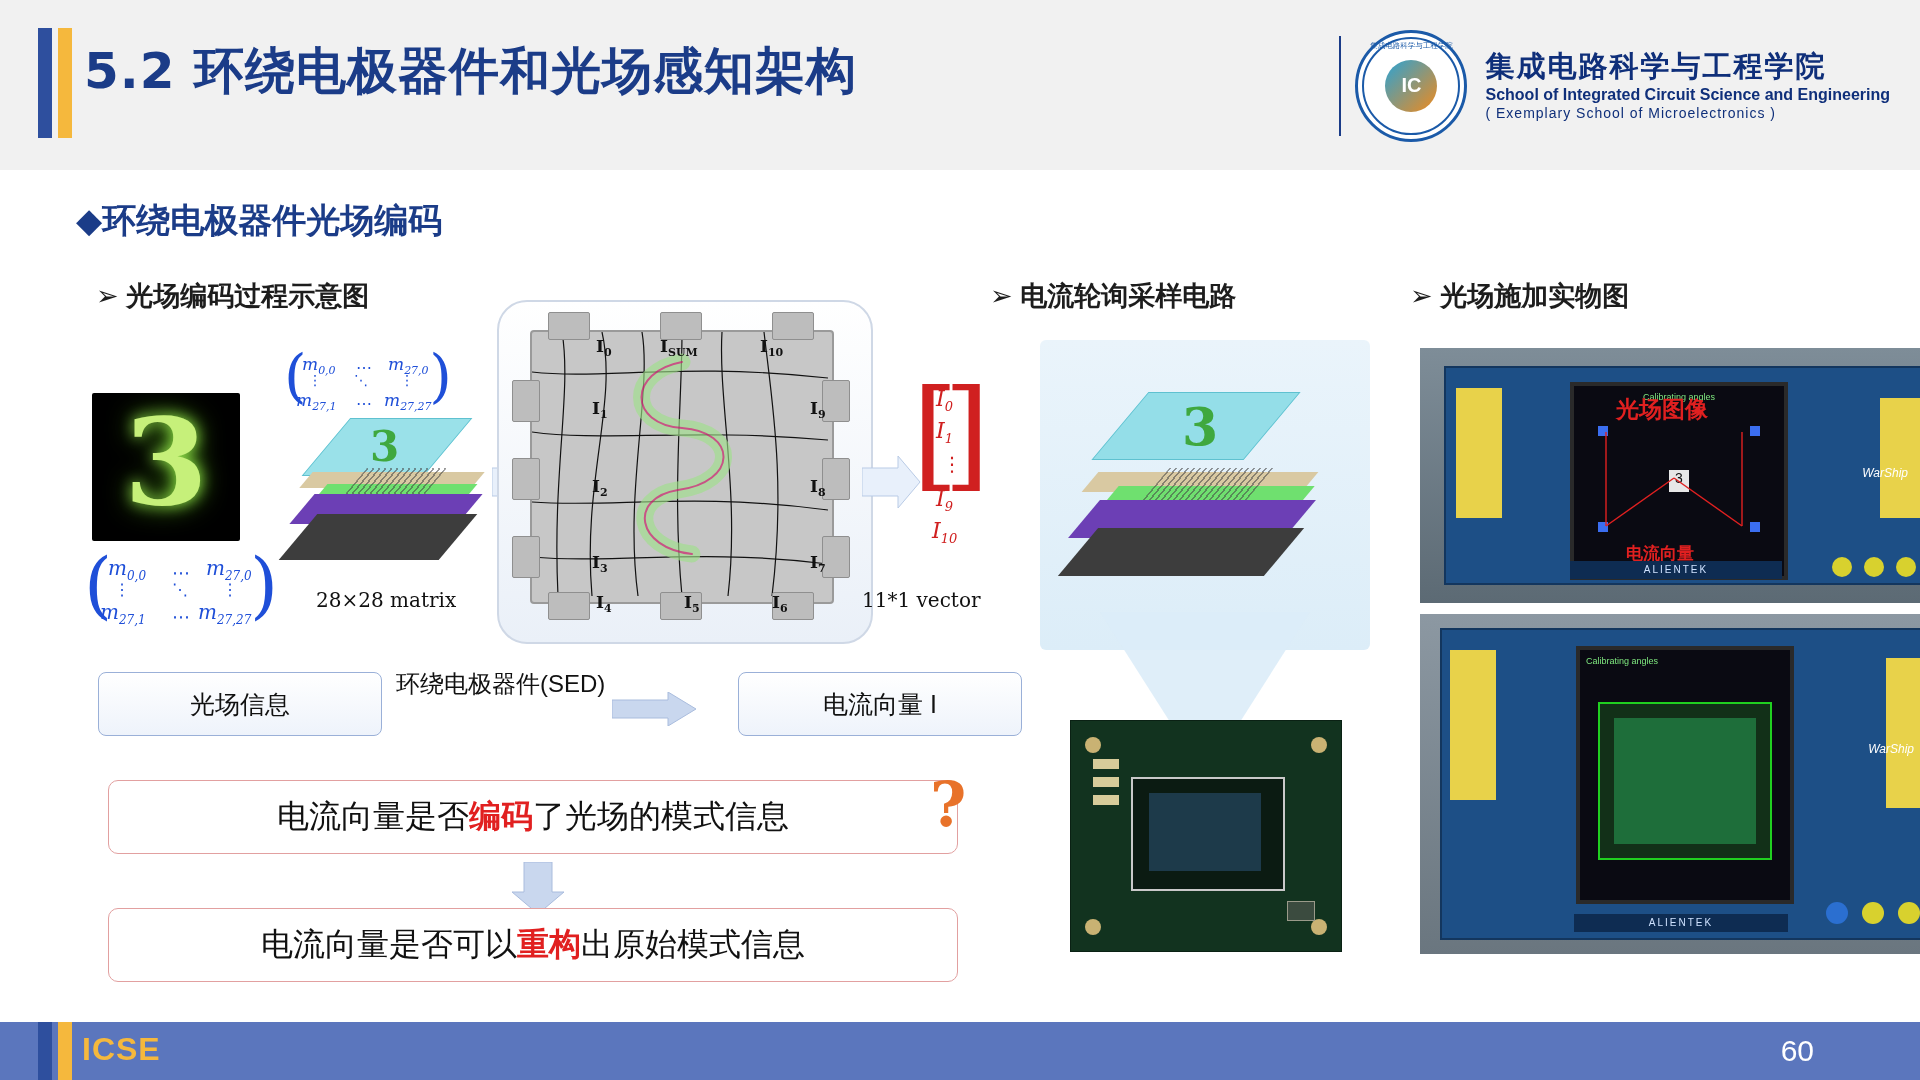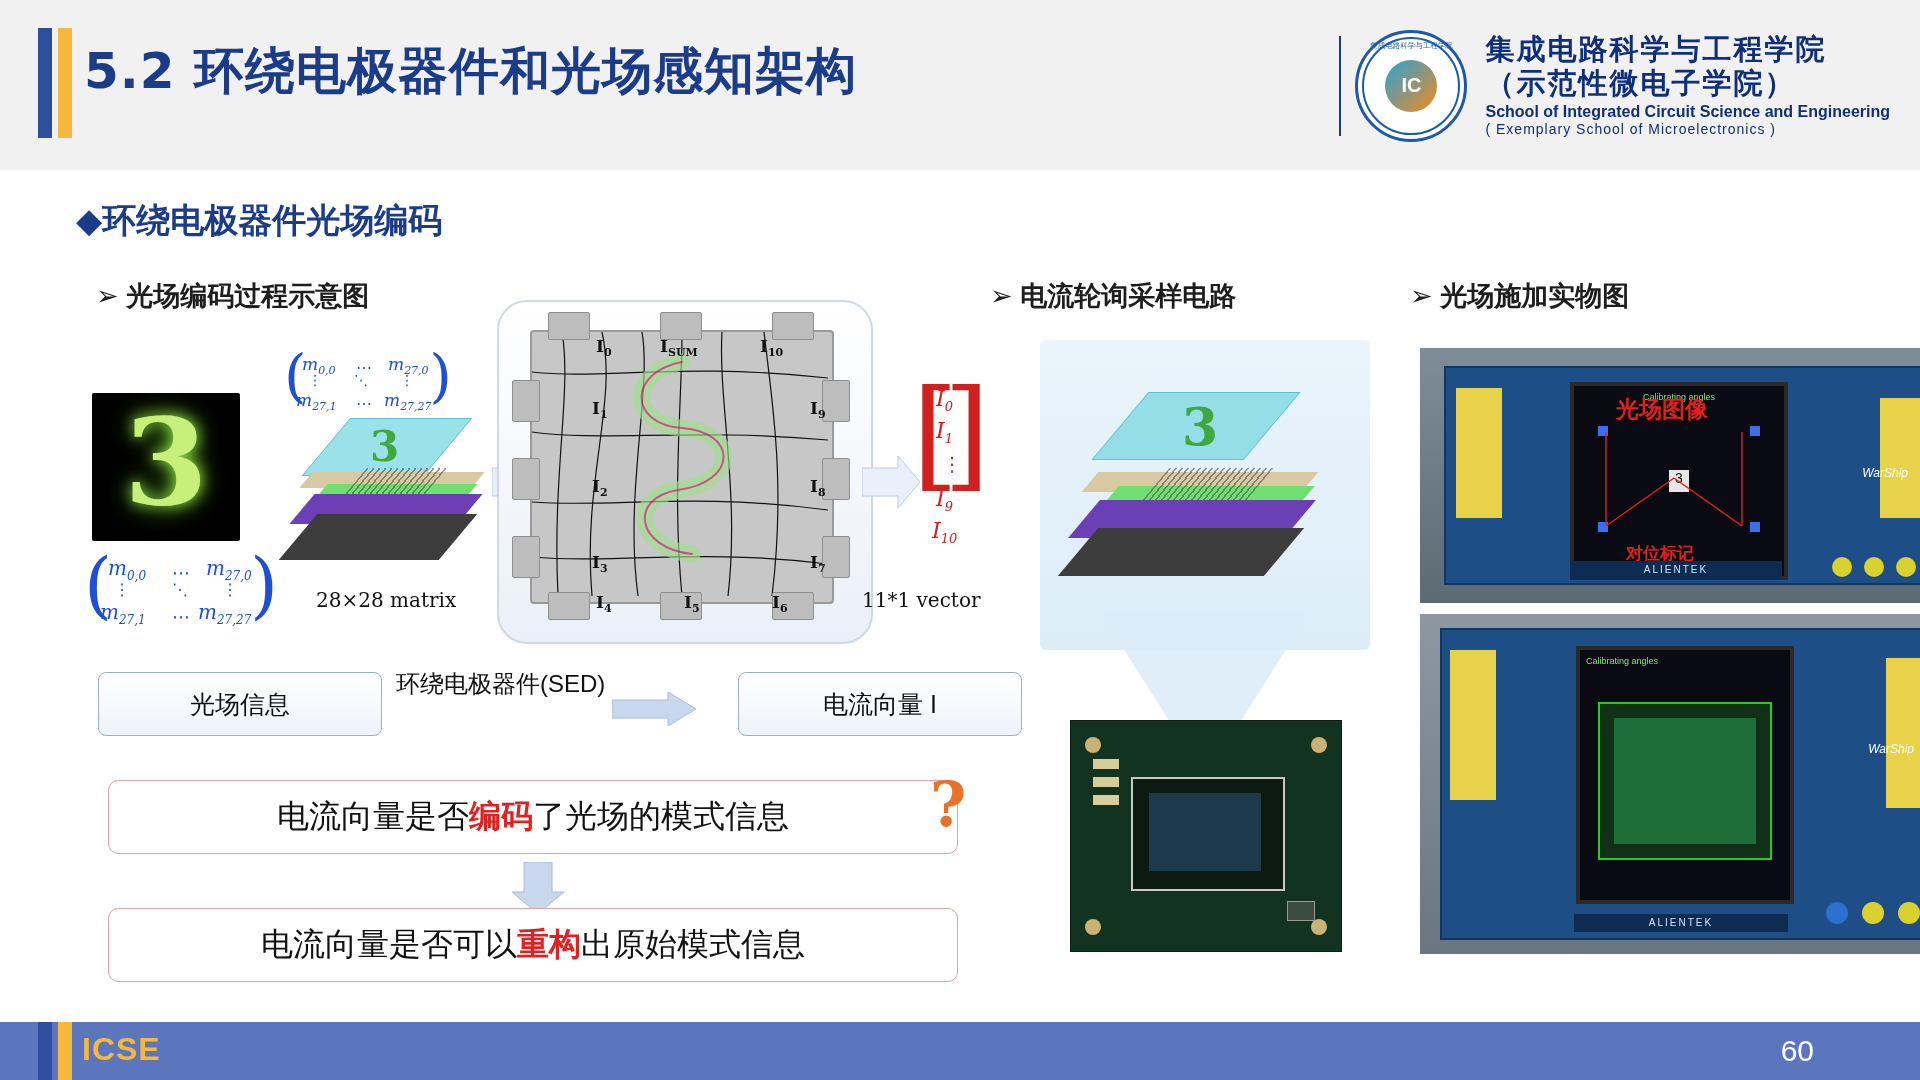--- a/index.html
+++ b/index.html
@@ -89,21 +89,20 @@
   <div id="logo-area">
     <div class="logo-sep"></div>
     <div class="round-logo">
       <div class="icse-outer"></div>
       <div class="icse-inner"></div>
       <div class="icse-top">集成电路科学与工程学院</div>
       <div class="icse-core">IC</div>
     </div>
     <div id="logo-text">
       <div class="l1">集成电路科学与工程学院</div>
-      <div class="l2">（示范性微电子学院）</div>
       <div class="l3">School of Integrated Circuit Science and Engineering</div>
       <div class="l4">( Exemplary School of Microelectronics )</div>
     </div>
   </div>
 </div>
 
 <div id="section-head">
   <span>◆</span><span>环绕电极器件光场编码</span>
 </div>
 
@@ -307,21 +306,21 @@
      <svg style="position:absolute;left:0;top:0;" width="202" height="182">
        <g stroke="#e02020" stroke-width="1.4" fill="none">
          <path d="M100 92 L32 140"></path>
           <path d="M100 92 L168 140"></path>
          <path d="M32 46 L32 140"></path>
           <path d="M168 46 L168 140"></path>
        </g>
      </svg>
   </div>
   <div style="position:absolute;left:196px;top:46px;font-size:23px;color:#e02020;font-weight:bold;">光场图像</div>
-  <div style="position:absolute;left:206px;top:194px;font-size:17px;color:#e02020;font-weight:bold;">对位标记</div>
+  <div style="position:absolute;left:206px;top:194px;font-size:17px;color:#e02020;font-weight:bold;">电流向量</div>
   <div style="position:absolute;left:36px;top:40px;width:46px;height:130px;background:#e8d24a;"></div>
   <div style="position:absolute;right:36px;top:50px;width:44px;height:120px;background:#e8d24a;"></div>
   <div style="position:absolute;right:44px;bottom:26px;width:20px;height:20px;border-radius:50%;background:#d8d12e;"></div>
   <div style="position:absolute;right:76px;bottom:26px;width:20px;height:20px;border-radius:50%;background:#d8d12e;"></div>
   <div style="position:absolute;right:108px;bottom:26px;width:20px;height:20px;border-radius:50%;background:#d8d12e;"></div>
   <div style="position:absolute;left:150px;bottom:24px;width:212px;height:18px;background:#0e2c52;color:#cfe2ff;font-size:10px;text-align:center;line-height:18px;letter-spacing:2px;">ALIENTEK</div>
   <div style="position:absolute;right:52px;top:118px;font-size:12px;color:#ffffff;font-style:italic;">WarShip</div>
 </div>
 
 <div class="photo" style="left:1420px;top:614px;width:540px;height:340px;background:#8e9aa3;">

